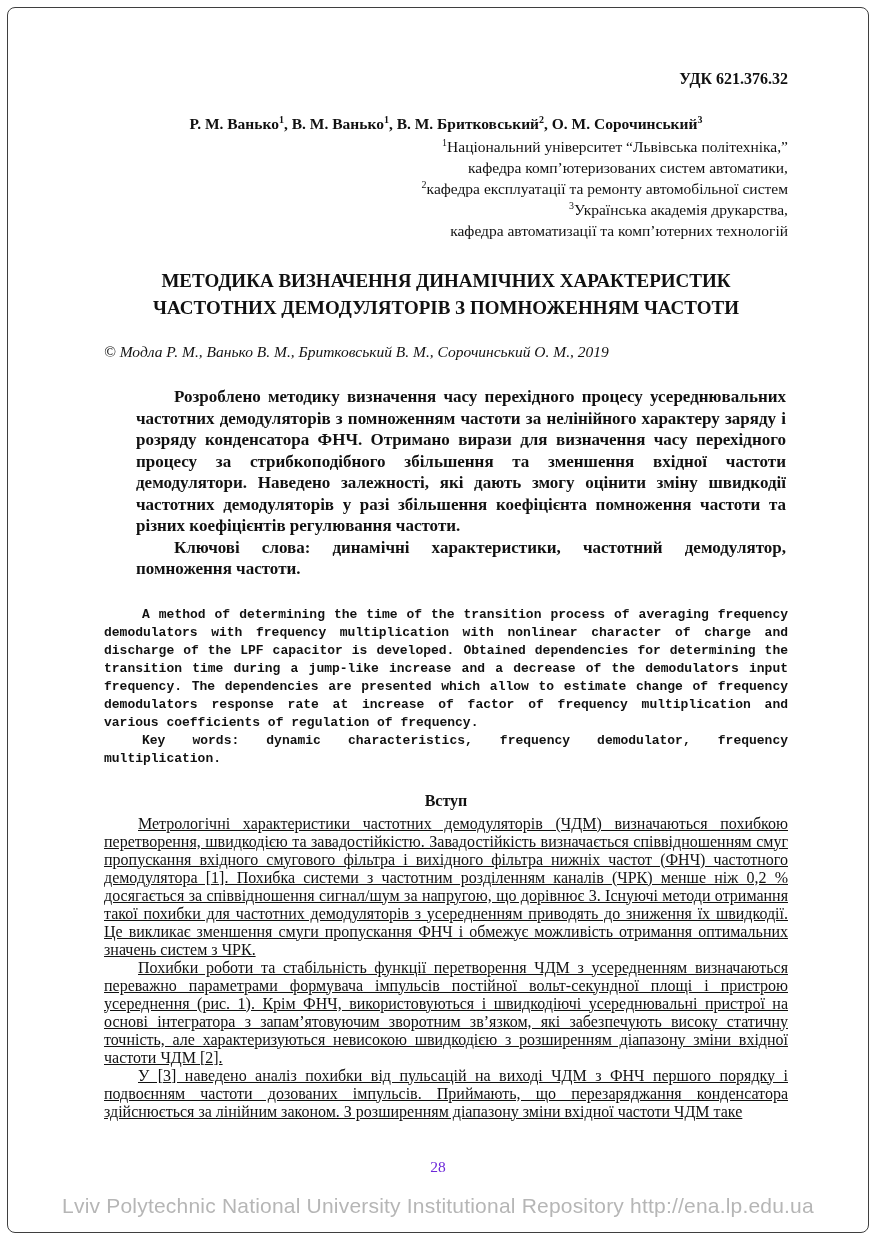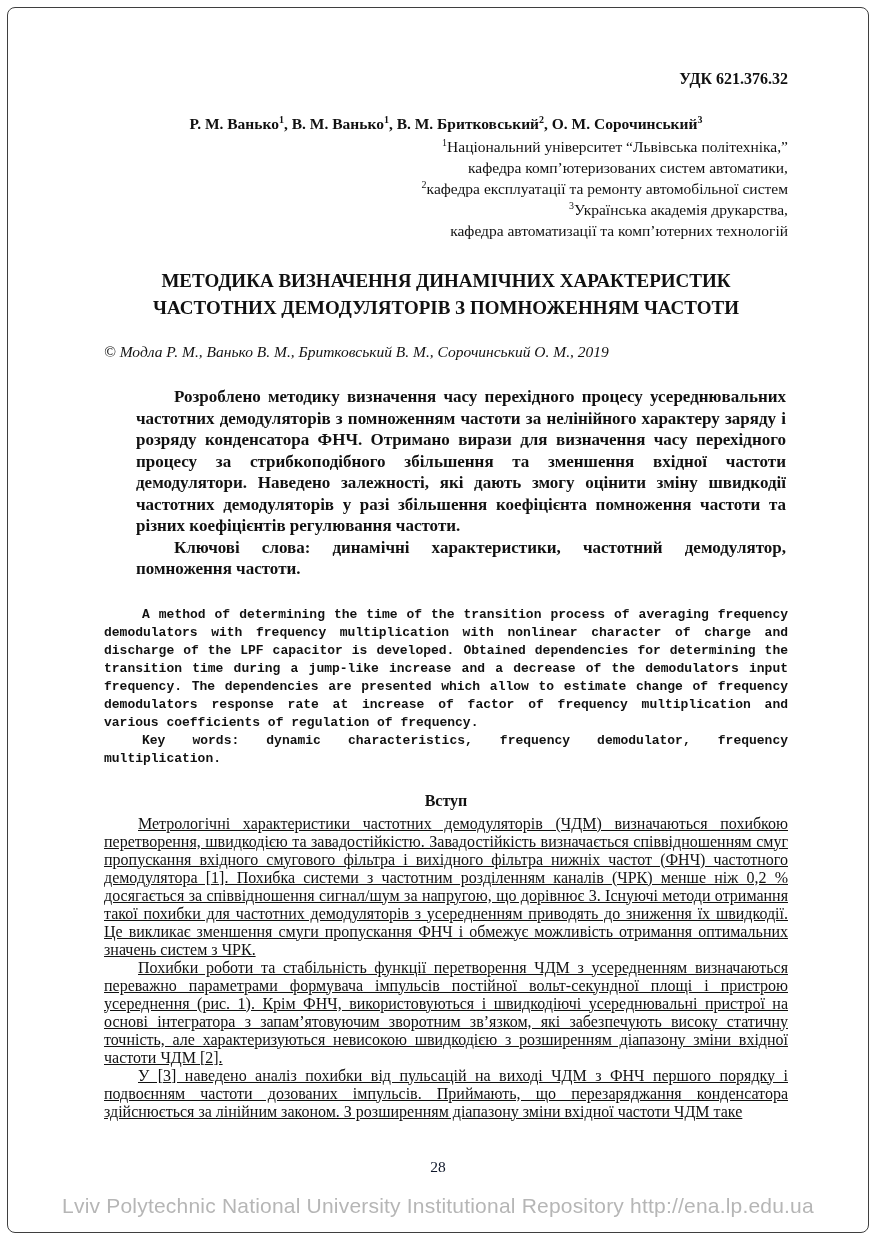--- a/index.html
+++ b/index.html
@@ -99,21 +99,21 @@
     margin: 0;
     text-decoration: underline;
   }
   .page-number {
     position: absolute;
     bottom: 64px;
     left: 0;
     width: 100%;
     text-align: center;
     font-size: 15.5px;
-    color: #0f172a;
+    color: #6d28d9;
   }
   .repo-footer {
     position: absolute;
     bottom: 22px;
     left: 0;
     width: 100%;
     text-align: center;
     font-family: "Liberation Sans", sans-serif;
     font-size: 21px;
     color: #b6b6b6;

